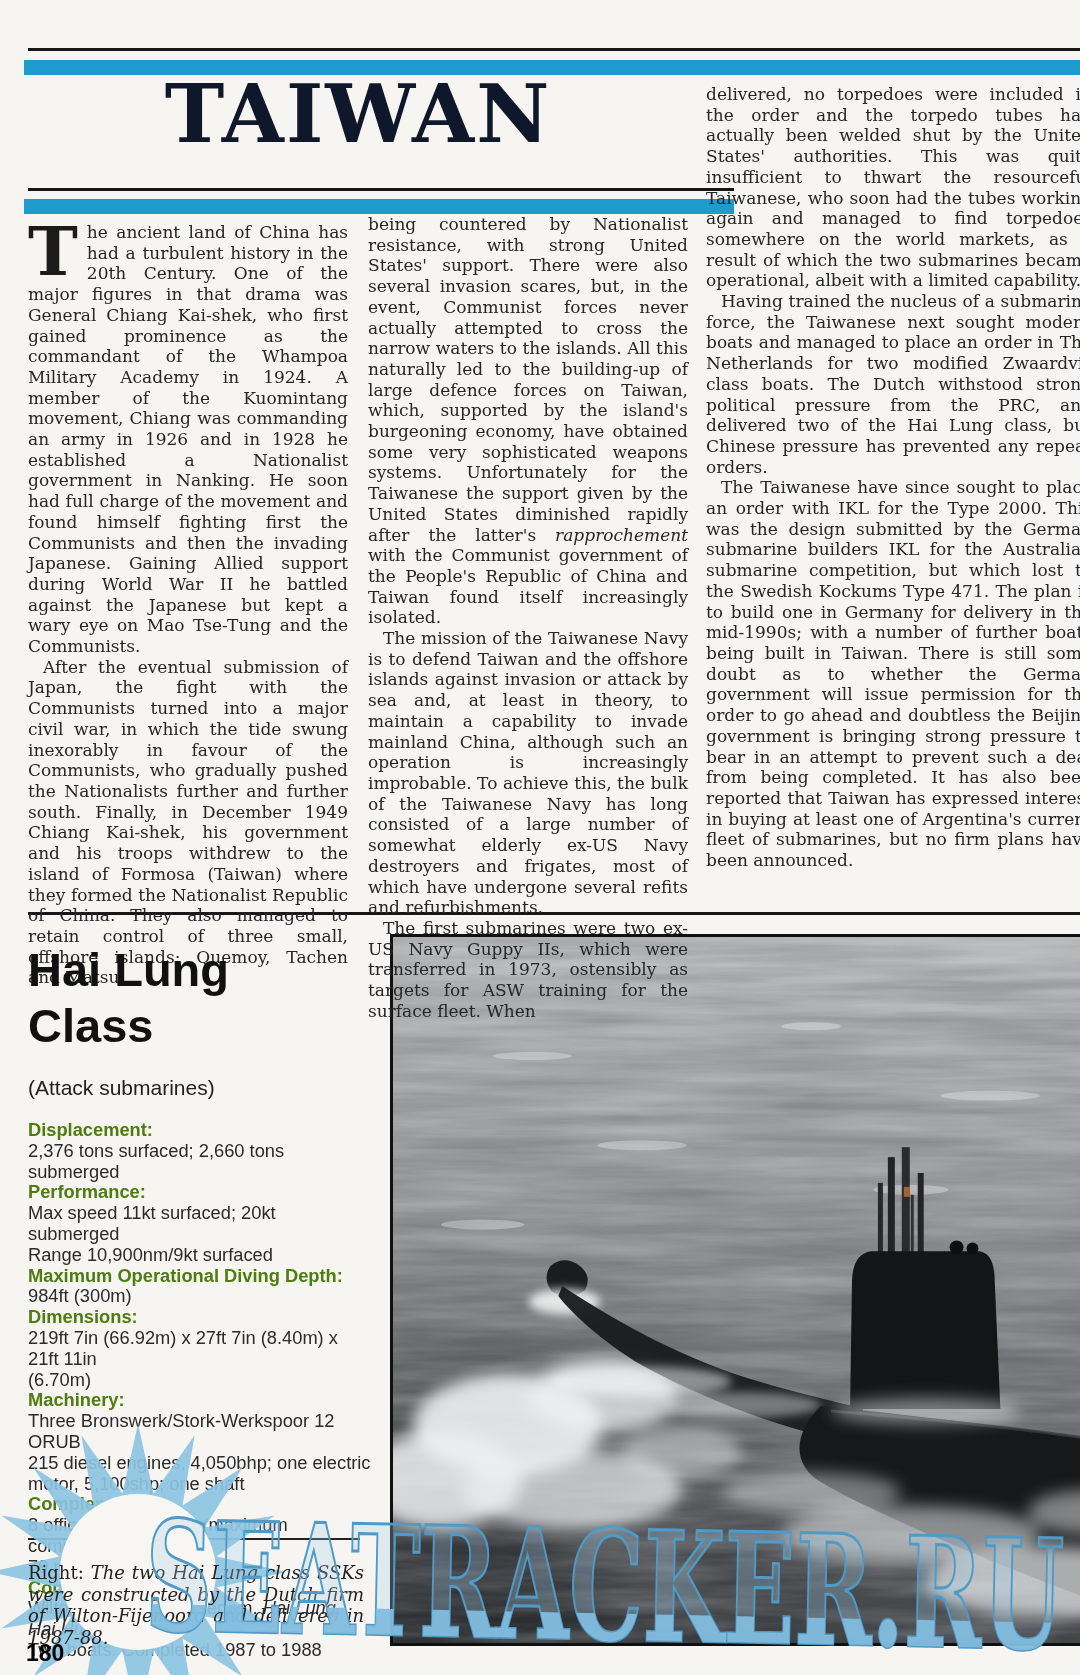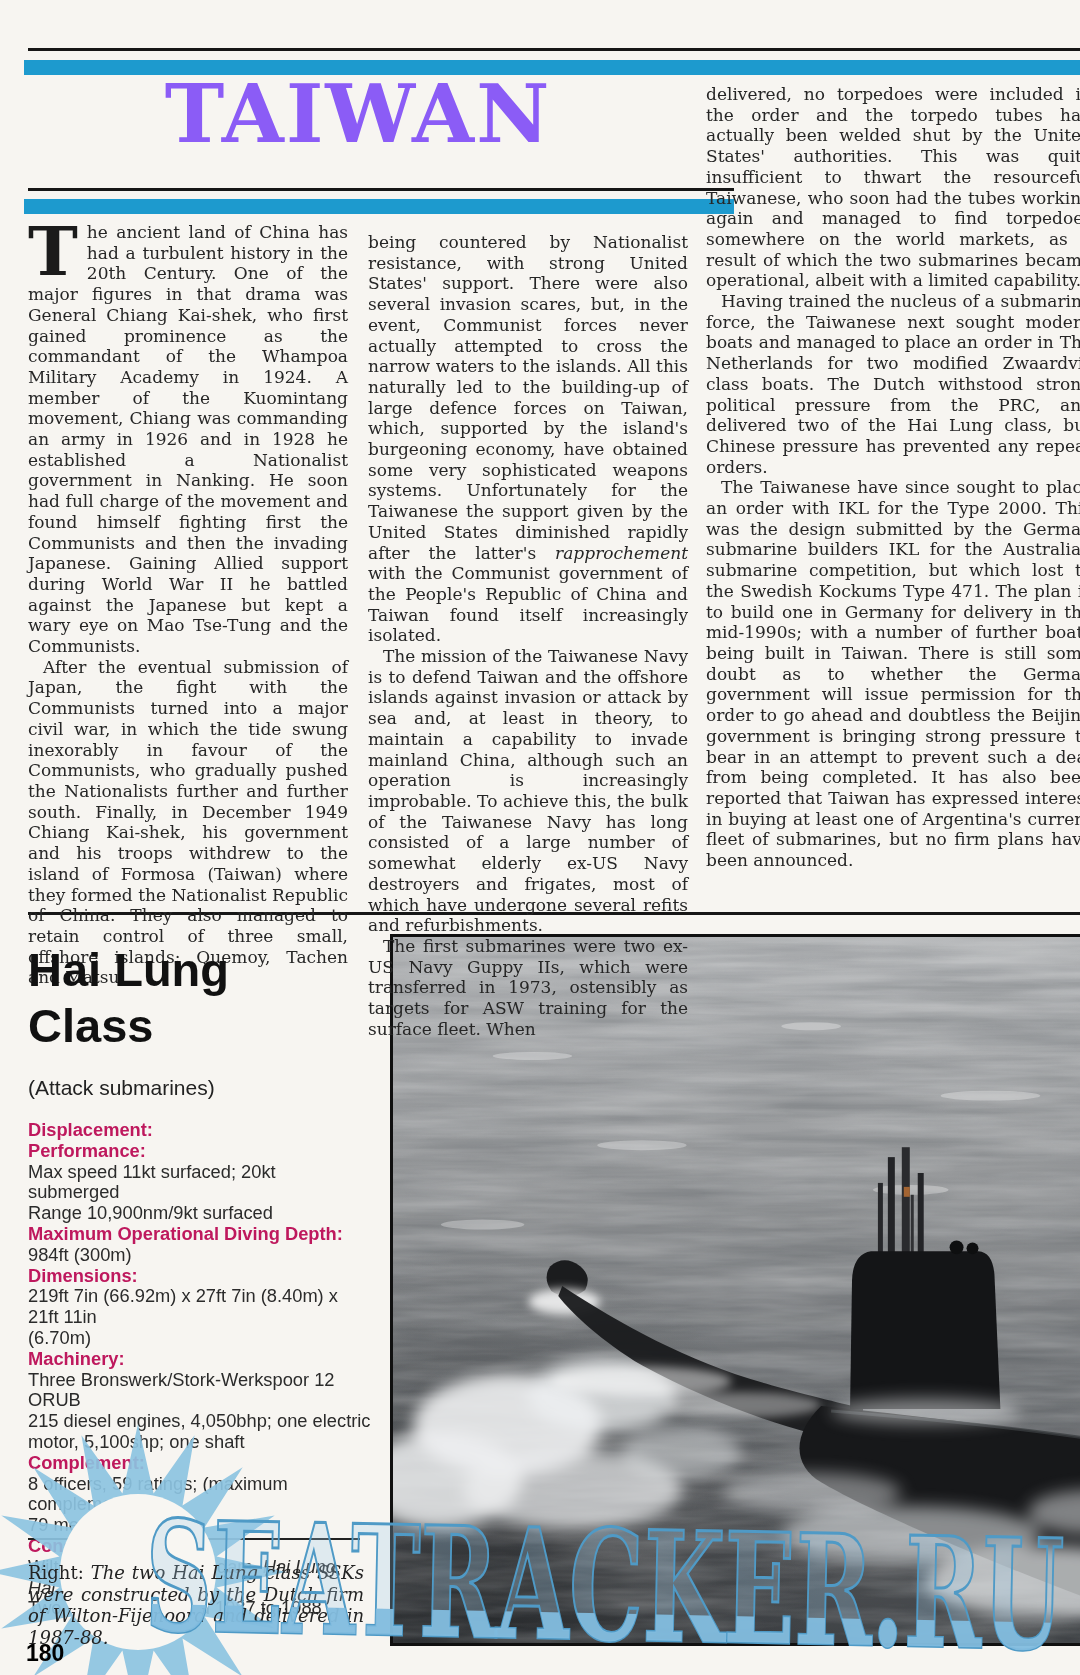--- a/index.html
+++ b/index.html
@@ -9,31 +9,31 @@
     background:#f7f5f1;
     font-family:"DejaVu Serif", serif;
   }
   
   .rule{position:absolute;background:#161616;height:3px;}
   .bluebar{position:absolute;background:#1d9ace;height:15px;}
   
   #page-title{
     position:absolute;left:28px;top:70px;width:660px;
     text-align:center;font-weight:700;font-size:80px;line-height:88px;
-    letter-spacing:2px;color:#8b5cf6;z-index:2;
+    letter-spacing:2px;color:#0f172a;z-index:2;
   }
   
   .col{
     position:absolute;z-index:2;color:#262626;
     font-size:17px;line-height:20.7px;text-align:justify;
   }
   .col p{margin:0;text-indent:15px;}
   .col p.first{text-indent:0;}
   #col1{left:28px;top:222px;width:320px;}
-  #col2{left:368px;top:214px;width:320px;margin-top:18px;}
+  #col2{left:368px;top:214px;width:320px;}
   #col3{left:706px;top:84px;width:386px;}
   .dropcap{
     float:left;font-size:67px;line-height:53px;font-weight:700;
     padding:3px 9px 0 0;color:#1b1b1b;
   }
   .it{font-style:italic;}
   
   #feature-heading{
     position:absolute;left:28px;top:942px;width:340px;z-index:2;
     font-family:"Liberation Sans", sans-serif;font-weight:700;
@@ -41,21 +41,21 @@
   }
   #feature-subtitle{
     position:absolute;left:28px;top:1076px;width:340px;z-index:2;
     font-family:"Liberation Sans", sans-serif;font-size:21px;color:#222;
   }
   #feature-specs{
     position:absolute;left:28px;top:1120px;width:344px;z-index:2;
     font-family:"Liberation Sans", sans-serif;font-size:18.3px;
     line-height:20.8px;color:#2b2b2b;
   }
-  #feature-specs .lb{font-weight:700;color:#be185d;}
+  #feature-specs .lb{font-weight:700;color:#4d7c0f;}
   
   #photo{
     position:absolute;left:390px;top:934px;width:700px;height:712px;
     border:3px solid #101010;border-right:0;box-sizing:border-box;
     background:#8d9092;z-index:1;
   }
   #photo svg{display:block;width:100%;height:100%;}
   
   #caption-rule{position:absolute;left:28px;top:1538px;width:332px;height:2px;background:#222;z-index:6;}
   #caption{
@@ -110,20 +110,21 @@
 <div class="rule" style="left:28px;top:912px;width:1052px;"></div>
 
 <div id="feature-heading">
   <div>Hai Lung</div>
   <div>Class</div>
 </div>
 <div id="feature-subtitle">(Attack submarines)</div>
 
 <div id="feature-specs">
   <div class="lb">Displacement:</div>
+  <div>2,376 tons surfaced; 2,660 tons submerged</div>
   <div class="lb">Performance:</div>
   <div>Max speed 11kt surfaced; 20kt submerged</div>
   <div>Range 10,900nm/9kt surfaced</div>
   <div class="lb">Maximum Operational Diving Depth:</div>
   <div>984ft (300m)</div>
   <div class="lb">Dimensions:</div>
   <div>219ft 7in (66.92m) x 27ft 7in (8.40m) x 21ft 11in</div>
   <div>(6.70m)</div>
   <div class="lb">Machinery:</div>
   <div>Three Bronswerk/Stork-Werkspoor 12 ORUB</div>

